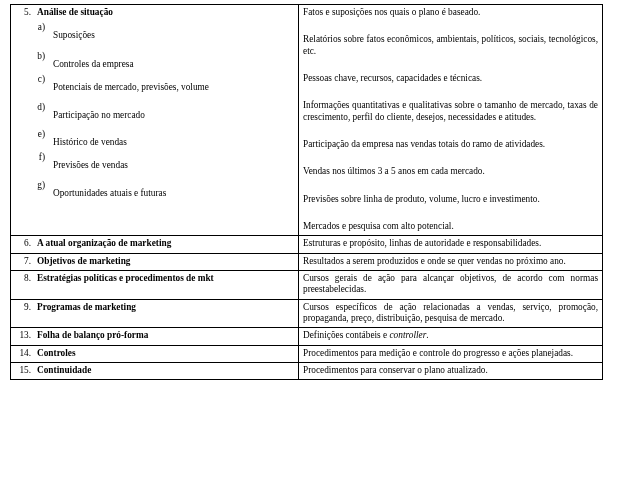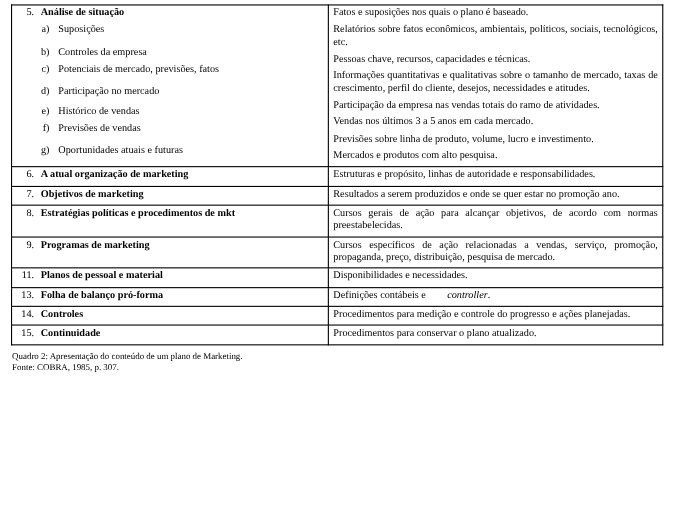--- a/index.html
+++ b/index.html
@@ -59,42 +59,43 @@
   }
   .sub-letter {
     width: 38px;
     flex: 0 0 38px;
     text-align: right;
     padding-right: 8px;
     box-sizing: border-box;
   }
   .sub-text {
     flex: 1 1 auto;
+    margin-top: 8px;
   }
   .just {
     text-align: justify;
     text-justify: inter-word;
     font-family: Liberation Serif, serif;
   }
   .blk {
     margin: 0;
   }
   .blk + .blk {
-    margin-top: 4px;
+    margin-top: 16px;
   }
   .gap-top { margin-top: 9px; }
   .gap-top2 { margin-top: 7px; }
   .caption {
     margin: 5px 0 0 5px;
     font-size: 8.1px;
     line-height: 1.32;
     color: #000000;
   }
   .caption div { white-space: nowrap; }
-  em { font-style: italic; margin-left: 17px; }
+  em { font-style: italic; }
 </style>
 </head>
 <body>
 
 <div class="page">
 
   <table class="mkt-table">
     <colgroup>
       <col class="col-left">
       <col class="col-right">
@@ -110,21 +111,21 @@
           <div class="sub-row">
             <span class="sub-letter">a)</span>
             <span class="sub-text">Suposições</span>
           </div>
           <div class="sub-row gap-top">
             <span class="sub-letter">b)</span>
             <span class="sub-text">Controles da empresa</span>
           </div>
           <div class="sub-row">
             <span class="sub-letter">c)</span>
-            <span class="sub-text">Potenciais de mercado, previsões, fatos</span>
+            <span class="sub-text">Potenciais de mercado, previsões, volume</span>
           </div>
           <div class="sub-row gap-top">
             <span class="sub-letter">d)</span>
             <span class="sub-text">Participação no mercado</span>
           </div>
           <div class="sub-row gap-top2">
             <span class="sub-letter">e)</span>
             <span class="sub-text">Histórico de vendas</span>
           </div>
           <div class="sub-row">
@@ -137,42 +138,42 @@
           </div>
         </td>
         <td>
           <div class="blk just">Fatos e suposições nos quais o plano é baseado.</div>
           <div class="blk just">Relatórios sobre fatos econômicos, ambientais, políticos, sociais, tecnológicos, etc.</div>
           <div class="blk just">Pessoas chave, recursos, capacidades e técnicas.</div>
           <div class="blk just">Informações quantitativas e qualitativas sobre o tamanho de mercado, taxas de crescimento, perfil do cliente, desejos, necessidades e atitudes.</div>
           <div class="blk just">Participação da empresa nas vendas totais do ramo de atividades.</div>
           <div class="blk just">Vendas nos últimos 3 a 5 anos em cada mercado.</div>
           <div class="blk just">Previsões sobre linha de produto, volume, lucro e investimento.</div>
-          <div class="blk just">Mercados e produtos com alto pesquisa.</div>
+          <div class="blk just">Mercados e pesquisa com alto potencial.</div>
         </td>
       </tr>
 
       <tr>
         <td>
           <div class="num-row">
             <span class="num">6.</span>
             <span class="num-text">A atual organização de marketing</span>
           </div>
         </td>
         <td class="just">Estruturas e propósito, linhas de autoridade e responsabilidades.</td>
       </tr>
 
       <tr>
         <td>
           <div class="num-row">
             <span class="num">7.</span>
             <span class="num-text">Objetivos de marketing</span>
           </div>
         </td>
-        <td class="just">Resultados a serem produzidos e onde se quer estar no promoção ano.</td>
+        <td class="just">Resultados a serem produzidos e onde se quer vendas no próximo ano.</td>
       </tr>
 
       <tr>
         <td>
           <div class="num-row">
             <span class="num">8.</span>
             <span class="num-text">Estratégias políticas e procedimentos de mkt</span>
           </div>
         </td>
         <td class="just">Cursos gerais de ação para alcançar objetivos, de acordo com normas preestabelecidas.</td>
@@ -182,29 +183,20 @@
         <td>
           <div class="num-row">
             <span class="num">9.</span>
             <span class="num-text">Programas de marketing</span>
           </div>
         </td>
         <td class="just">Cursos específicos de ação relacionadas a vendas, serviço, promoção, propaganda, preço, distribuição, pesquisa de mercado.</td>
       </tr>
 
 
-      <tr>
-        <td>
-          <div class="num-row">
-            <span class="num">11.</span>
-            <span class="num-text">Planos de pessoal e material</span>
-          </div>
-        </td>
-        <td class="just">Disponibilidades e necessidades.</td>
-      </tr>
 
 
       <tr>
         <td>
           <div class="num-row">
             <span class="num">13.</span>
             <span class="num-text">Folha de balanço pró-forma</span>
           </div>
         </td>
         <td class="just"><span>Definições contábeis e </span><em>controller</em><span>.</span></td>
@@ -226,18 +218,14 @@
             <span class="num">15.</span>
             <span class="num-text">Continuidade</span>
           </div>
         </td>
         <td class="just">Procedimentos para conservar o plano atualizado.</td>
       </tr>
 
     </tbody>
   </table>
 
-  <div class="caption">
-    <div>Quadro 2: Apresentação do conteúdo de um plano de Marketing.</div>
-    <div>Fonte: COBRA, 1985, p. 307.</div>
-  </div>
 
 </div>
 
 </body></html>

